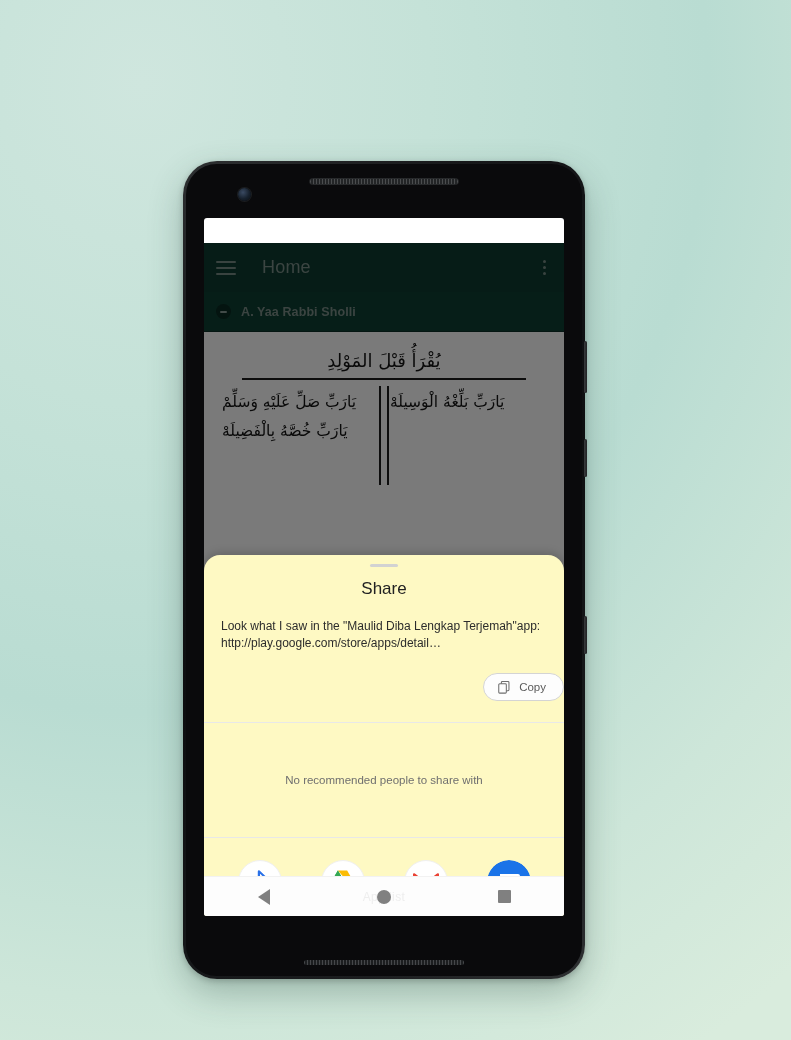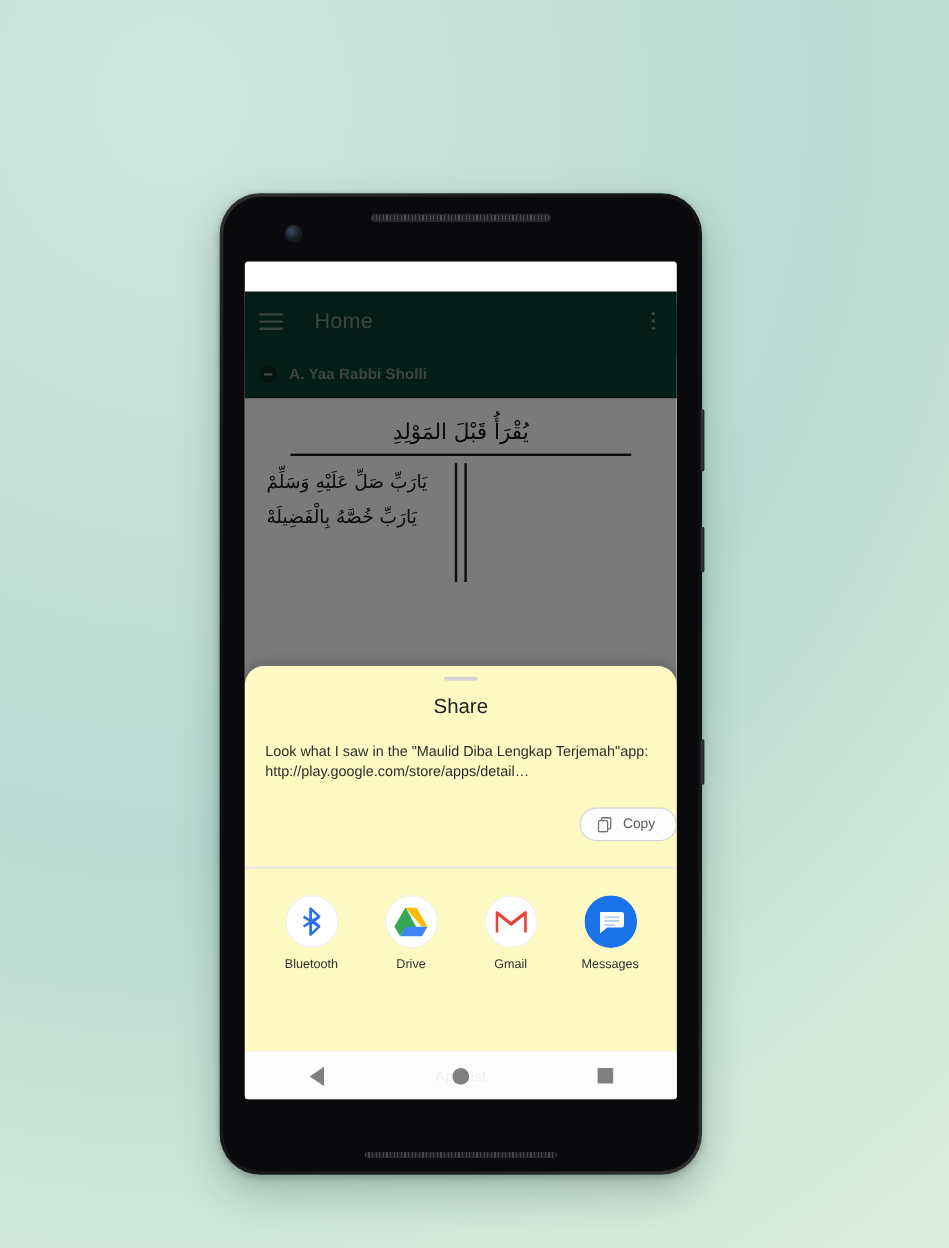--- a/index.html
+++ b/index.html
@@ -453,20 +453,21 @@
     <div id="content-area">
       <div id="arabic-page">
         <div class="arabic-line" id="arabic-heading">يُقْرَأُ قَبْلَ المَوْلِدِ</div>
         <div id="arabic-rule"></div>
         <div id="arabic-columns">
           <div class="arabic-col">
             <div class="arabic-verse">يَارَبِّ صَلِّ عَلَيْهِ وَسَلِّمْ</div>
             <div class="arabic-verse">يَارَبِّ خُصَّهُ بِالْفَضِيلَهْ</div>
           </div>
           <div class="arabic-col">
+            <div class="arabic-verse">يَارَبِّ بَلِّغْهُ الْوَسِيلَهْ</div>
           </div>
         </div>
       </div>
     </div>
 
     <div id="scrim"></div>
 
     <div id="share-sheet">
 
       <div id="sheet-drag-handle"></div>
@@ -480,20 +481,23 @@
           <svg width="14" height="14" viewBox="0 0 24 24">
             <rect x="7.5" y="2.5" width="13" height="16" rx="1.6" fill="none" stroke="#6e6e6e" stroke-width="1.8"></rect>
             <rect x="3" y="6.5" width="13" height="16" rx="1.6" fill="#fdfdfd" stroke="#6e6e6e" stroke-width="1.8"></rect>
           </svg>
           <span id="copy-button-label">Copy</span>
         </div>
       </div>
 
       <div id="sheet-divider-1"></div>
 
+      <div id="recommended-section">
+        <span id="no-recommended-text">No recommended people to share with</span>
+      </div>
 
       <div id="sheet-divider-2"></div>
 
       <div id="app-row">
 
         <div class="app-target">
           <div class="app-icon-circle">
             <svg width="26" height="26" viewBox="0 0 24 24">
               <path d="M11 2 L17.5 8.2 L11 14 L11 2 Z M11 10 L17.5 15.8 L11 22 L11 10 Z" fill="none" stroke="#2a71e8" stroke-width="1.9" stroke-linejoin="round"></path>
               <line x1="11" y1="2" x2="11" y2="22" stroke="#2a71e8" stroke-width="1.9"></line>

